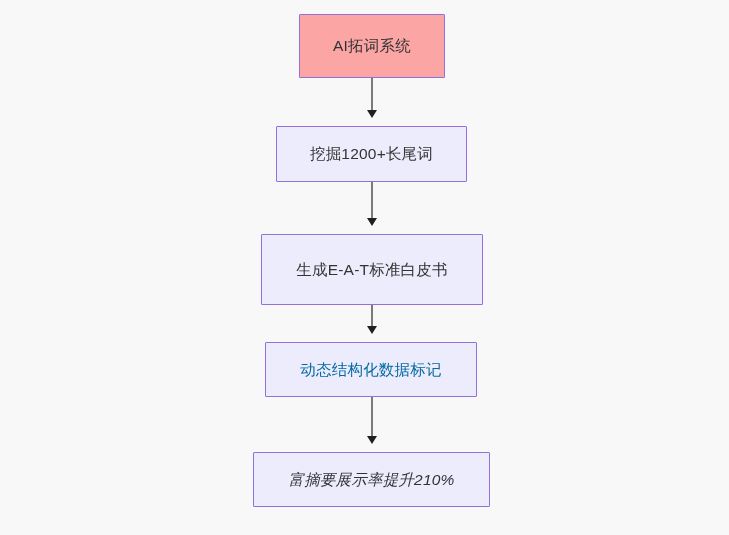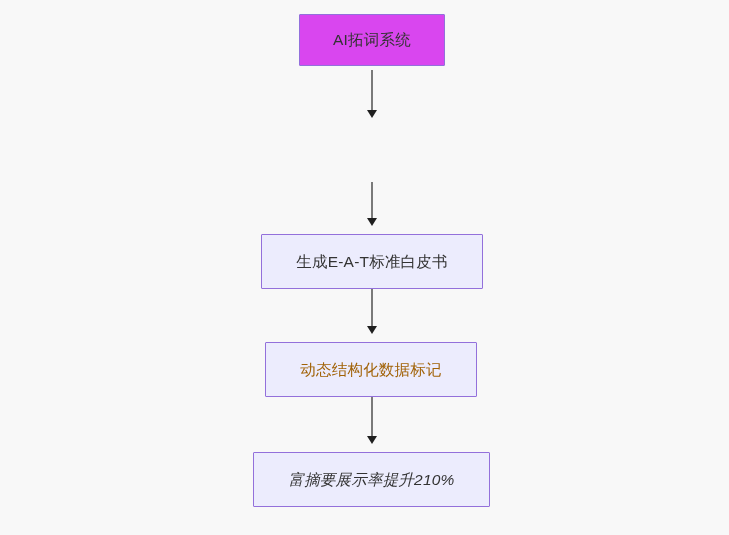--- a/index.html
+++ b/index.html
@@ -77,26 +77,29 @@
   </div>
   <div class="edge" style="left: 372px; top: 289px;">
     <div class="edge-line" style="height: 38px; background: rgb(122, 122, 122);"></div>
     <div class="edge-arrow" style="top: 37px; border-top-color: rgb(31, 31, 31);"></div>
   </div>
   <div class="edge" style="left: 372px; top: 397px;">
     <div class="edge-line" style="height: 40px; background: rgb(122, 122, 122);"></div>
     <div class="edge-arrow" style="top: 39px; border-top-color: rgb(31, 31, 31);"></div>
   </div>
 
-  <div class="node" style="left: 299px; top: 14px; width: 146px; height: 52px; background: #d946ef; border-color: rgb(147, 112, 219); color: rgb(51, 51, 51);">
+  <div class="node" style="left: 299px; top: 14px; width: 146px; height: 64px; background: #fca5a5; border-color: rgb(147, 112, 219); color: rgb(51, 51, 51);">
     <span class="node-label">AI拓词系统</span>
   </div>
-  <div class="node" style="left: 261px; top: 234px; width: 222px; height: 55px; background: rgb(236, 236, 253); border-color: rgb(147, 112, 219); color: rgb(51, 51, 51);">
+  <div class="node" style="left: 276px; top: 126px; width: 191px; height: 56px; background: rgb(236, 236, 253); border-color: rgb(147, 112, 219); color: rgb(51, 51, 51);">
+    <span class="node-label">挖掘1200+长尾词</span>
+  </div>
+  <div class="node" style="left: 261px; top: 234px; width: 222px; height: 71px; background: rgb(236, 236, 253); border-color: rgb(147, 112, 219); color: rgb(51, 51, 51);">
     <span class="node-label">生成E-A-T标准白皮书</span>
   </div>
-  <div class="node" style="left: 265px; top: 342px; width: 212px; height: 55px; background: rgb(236, 236, 253); border-color: rgb(147, 112, 219); color: #a16207;">
+  <div class="node" style="left: 265px; top: 342px; width: 212px; height: 55px; background: rgb(236, 236, 253); border-color: rgb(147, 112, 219); color: #0369a1;">
     <span class="node-label">动态结构化数据标记</span>
   </div>
   <div class="node" style="left: 253px; top: 452px; width: 237px; height: 55px; background: rgb(236, 236, 253); border-color: rgb(147, 112, 219); color: rgb(51, 51, 51); font-style: italic;">
     <span class="node-label">富摘要展示率提升210%</span>
   </div>
 
 </div>
 
 </body></html>

